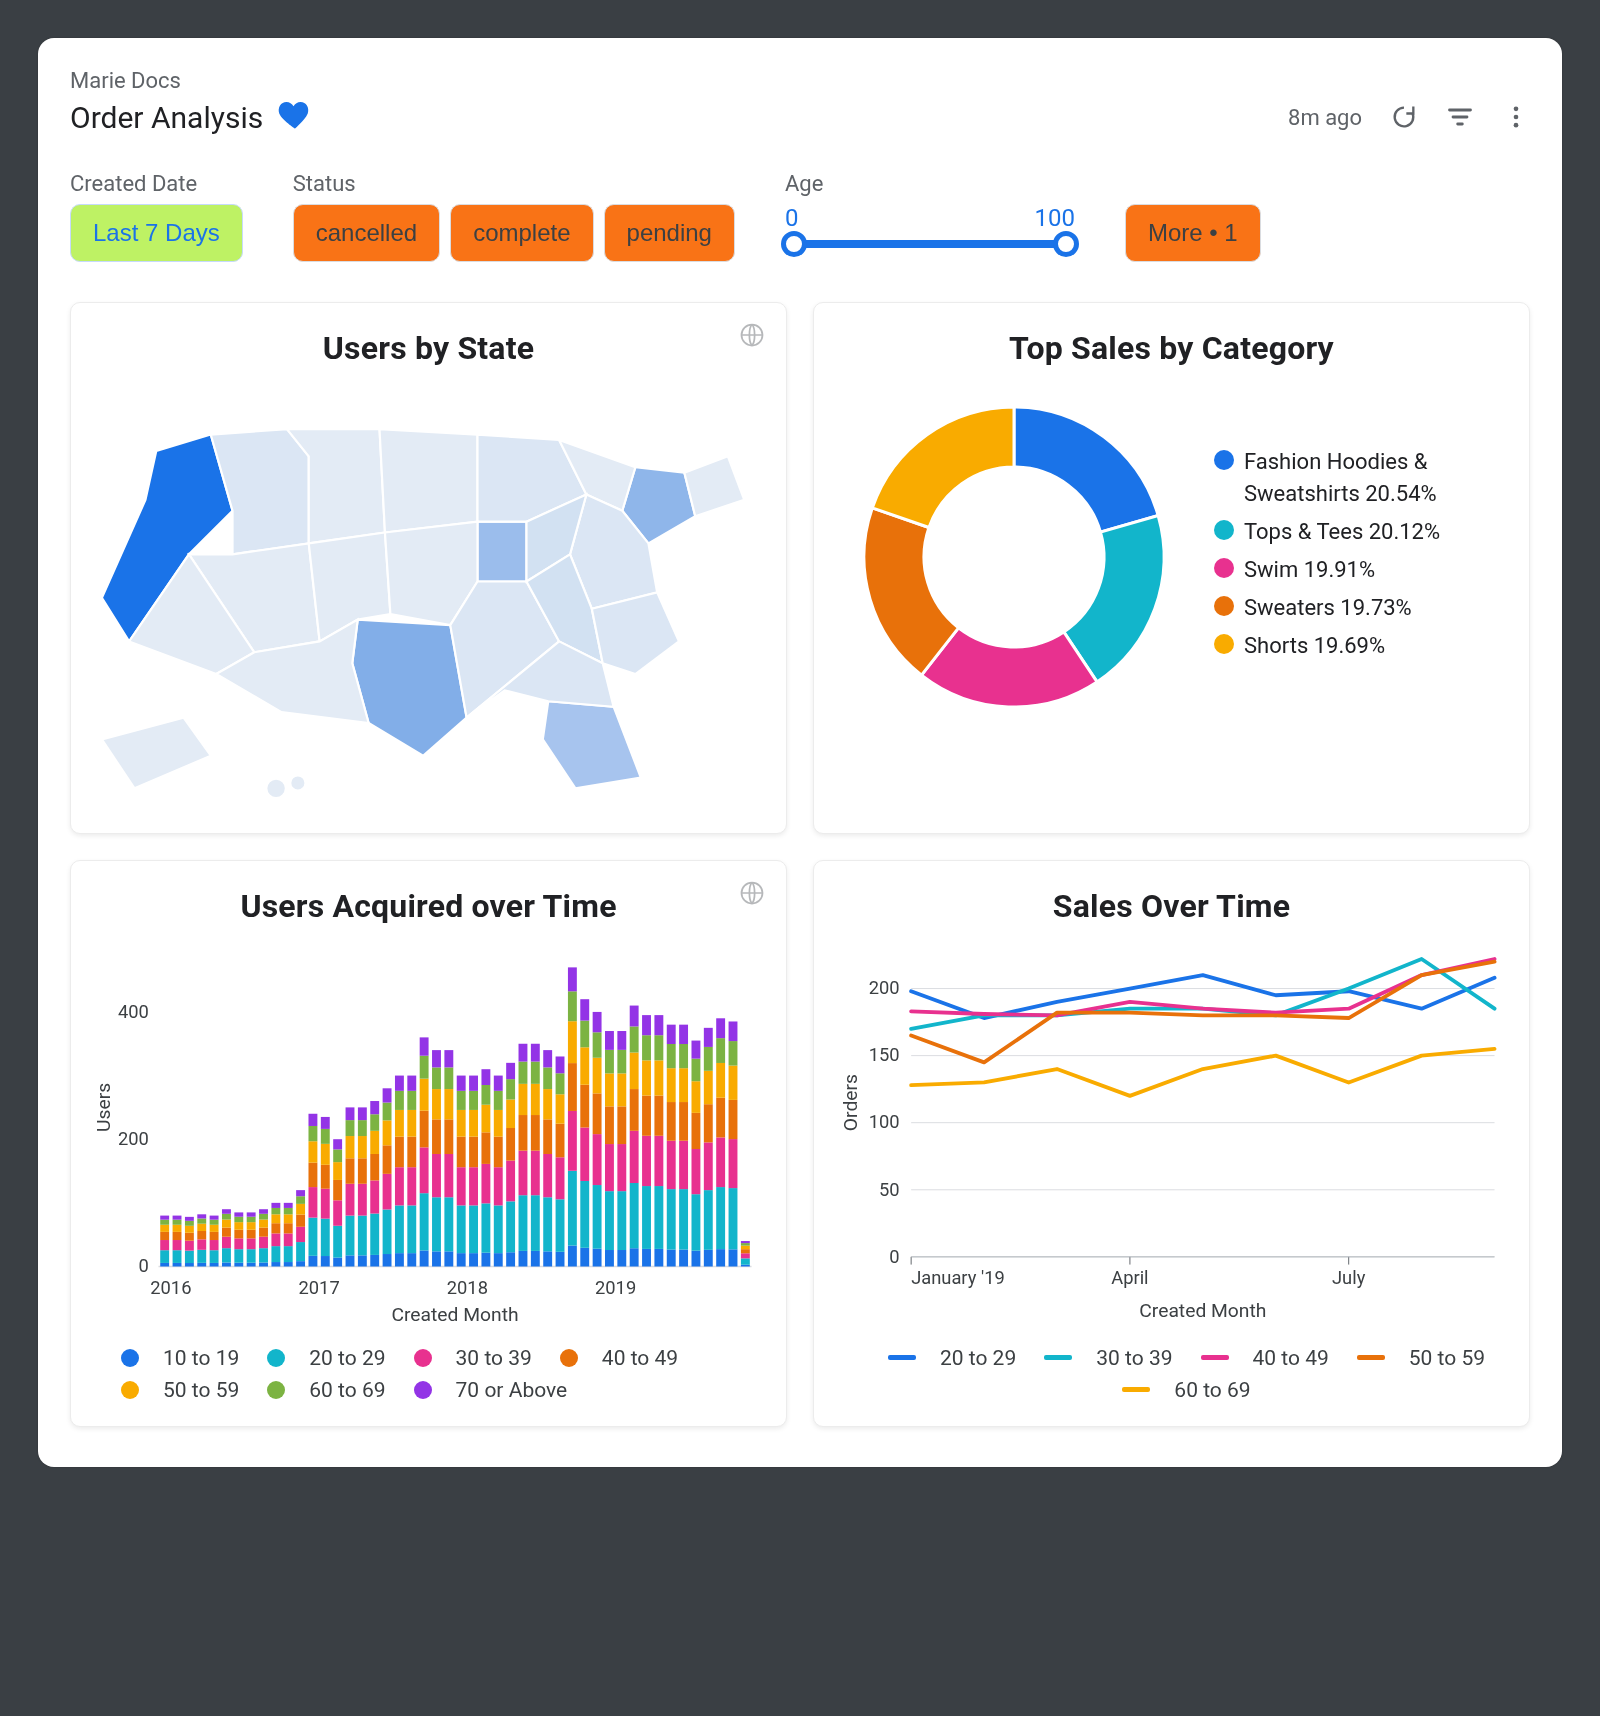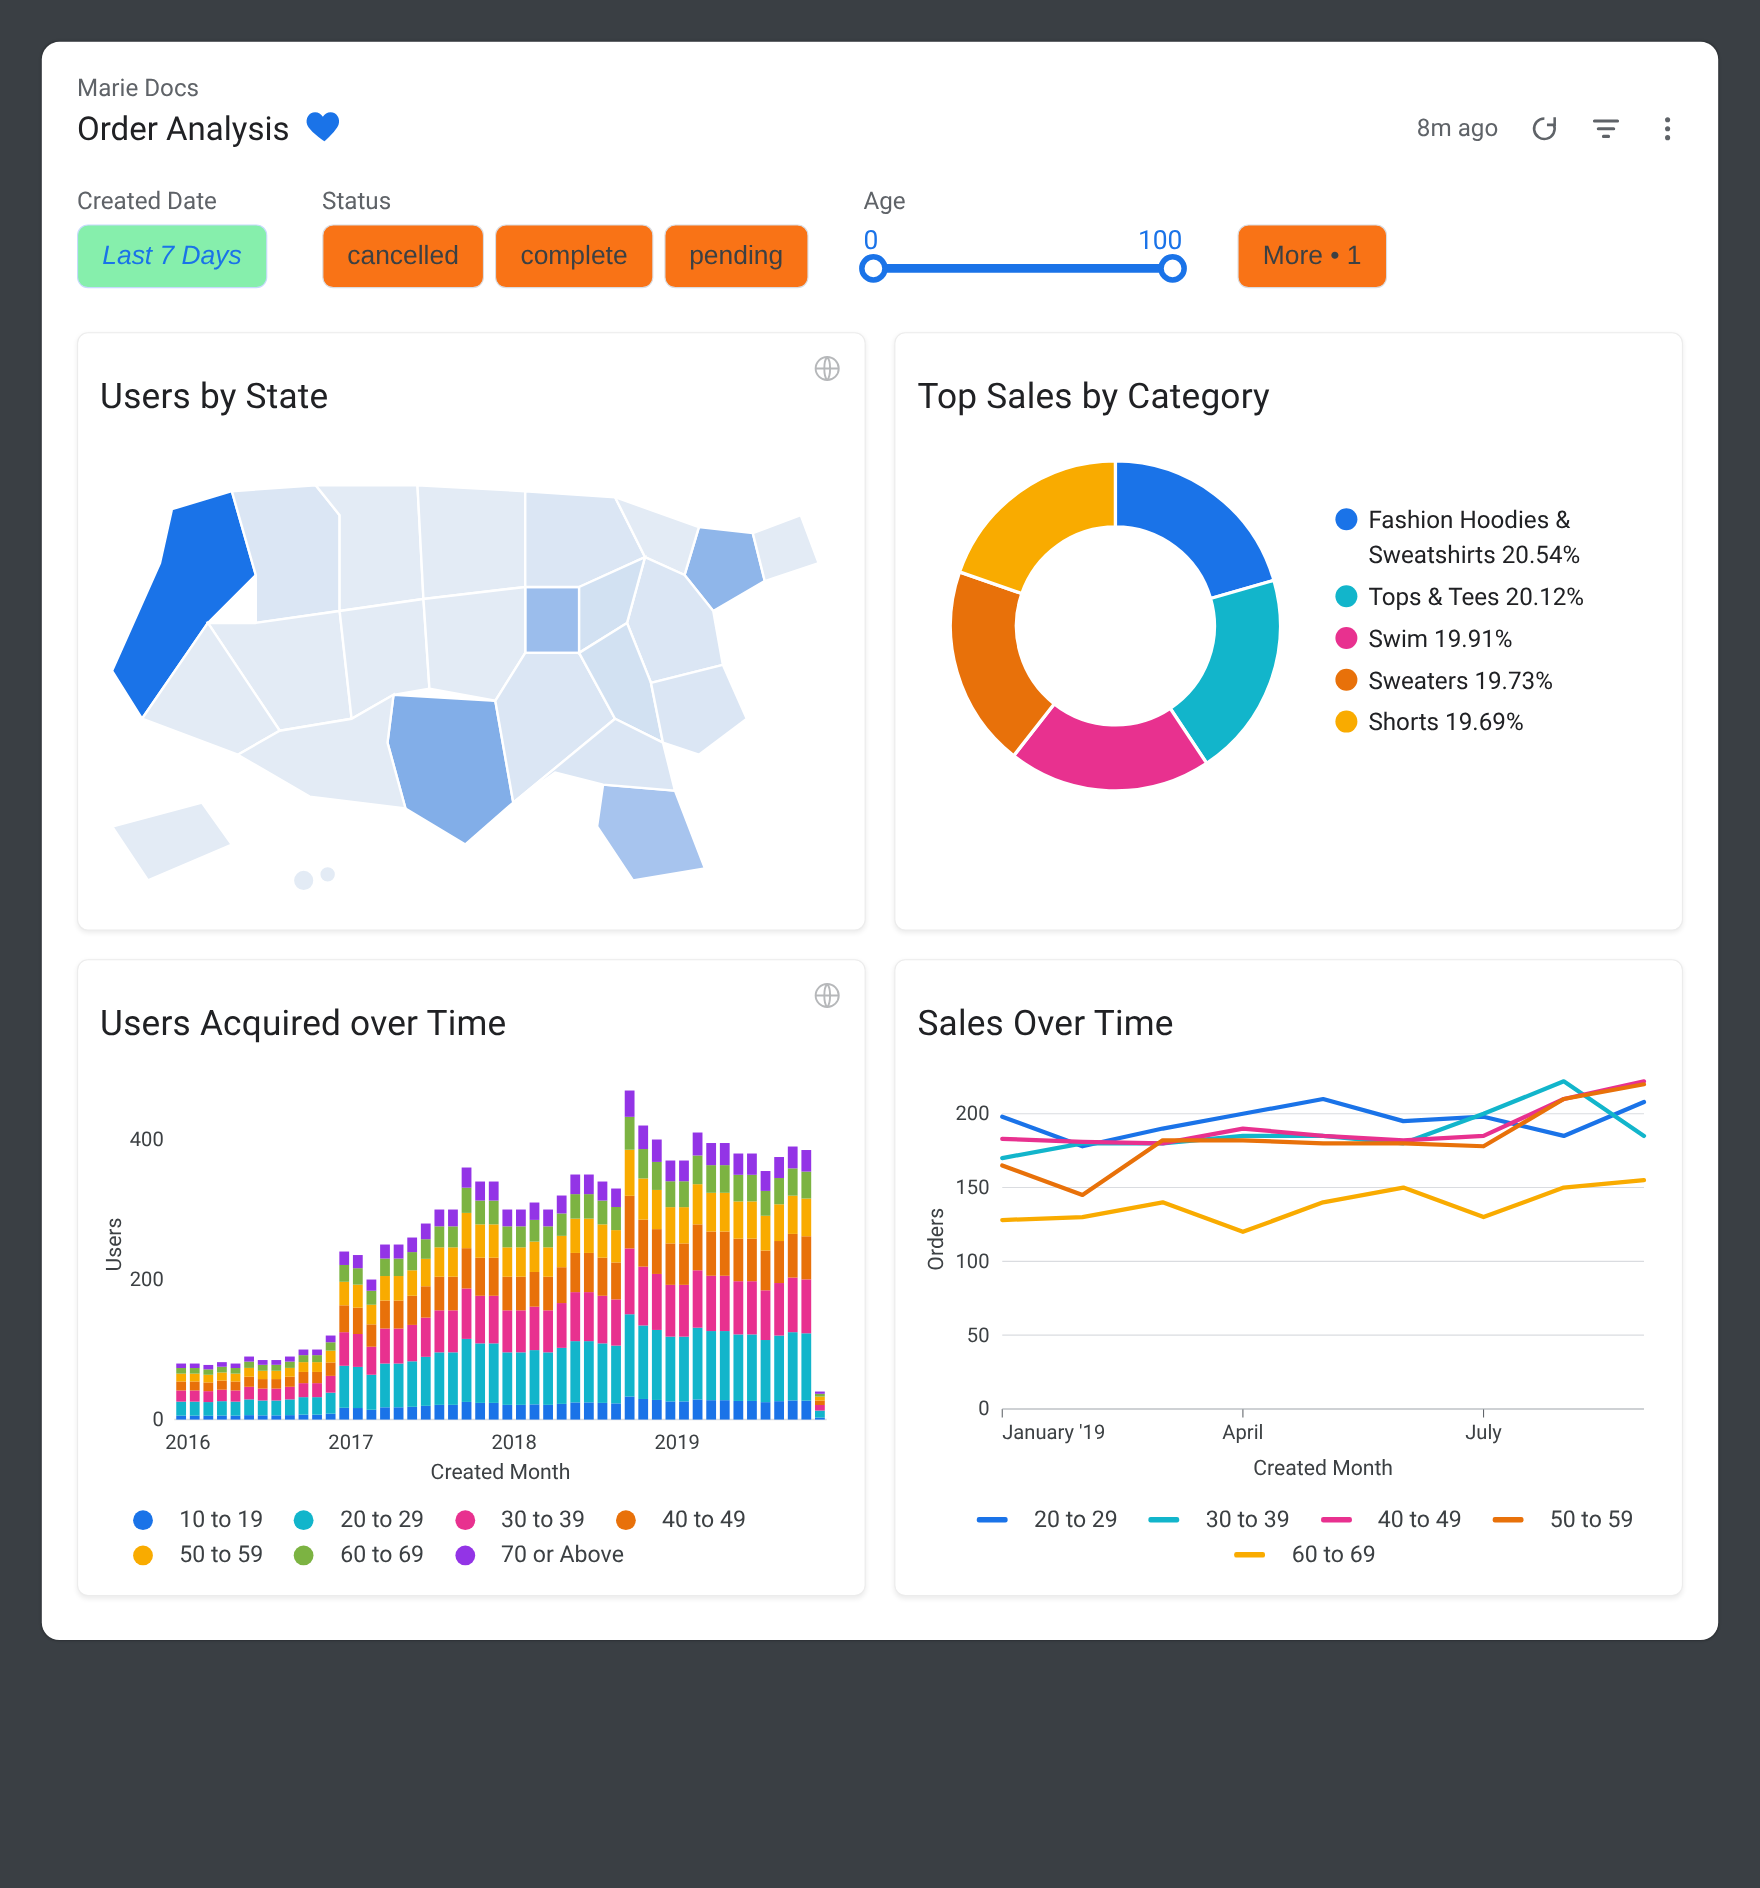--- a/index.html
+++ b/index.html
@@ -37,42 +37,42 @@
   .filter-bar { display:flex; gap: 50px; margin-top: 34px; flex-wrap: wrap; }
   .filter-group { display:flex; flex-direction:column; gap:8px; }
   .filter-label { font-size: 22px; color:#5f6368; }
   .chip-row { display:flex; gap:10px; }
   .chip {
     font-size: 24px; padding: 14px 22px; border:1px solid #dadce0;
     border-radius: 10px; background:#f97316; color:#3c4043; cursor:pointer;
     white-space: nowrap;
   }
   .chip.active {
-    background:#86efac; color:#1a73e8; border-color:#c6dafc;font-style:italic;
+    background:#bef264; color:#1a73e8; border-color:#c6dafc;
   }
   
   .slider-wrap { width: 290px; position:relative; }
   .slider-labels { display:flex; justify-content:space-between; font-size:24px; color:#1a73e8; margin-bottom:8px;}
   .slider-track { position:relative; height:8px; background:#1a73e8; border-radius:4px; margin-top:6px;}
   .slider-handle {
     position:absolute; top:50%; width:26px; height:26px; border:5px solid #1a73e8;
     background:#fff; border-radius:50%; transform:translate(-50%,-50%); cursor:pointer;
   }
 
   
   .grid {
     display:grid; grid-template-columns: 1fr 1fr; gap: 26px; margin-top: 40px;
   }
   .card {
     background:#fff; border:1px solid #ececec; border-radius:10px;
     box-shadow: 0 2px 5px rgba(0,0,0,0.08);
     padding: 18px 20px 24px 20px; position:relative;
   }
   .card h2 {
-    font-size: 32px; font-weight: 400; margin: 20px 0 4px 0;
+    font-size: 32px; font-weight: 700; text-align:center; margin: 8px 0 4px 0;
     color:#202124; letter-spacing:.2px;
   }
   .globe-icon {
     position:absolute; top:18px; right:20px; width:28px; height:28px;
     opacity:.45; cursor:pointer;
   }
   .globe-icon svg { width:28px; height:28px; fill:none; stroke:#5f6368; stroke-width:1.5;}
   
   .donut-wrap { display:flex; align-items:center; gap:20px; margin-top:10px; }
   .donut-svg { flex: 0 0 auto; }

